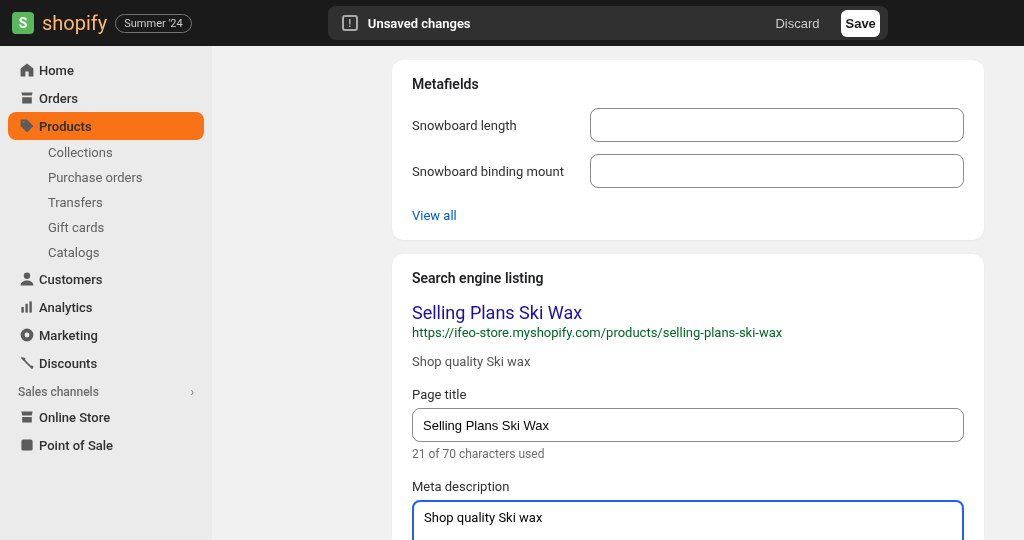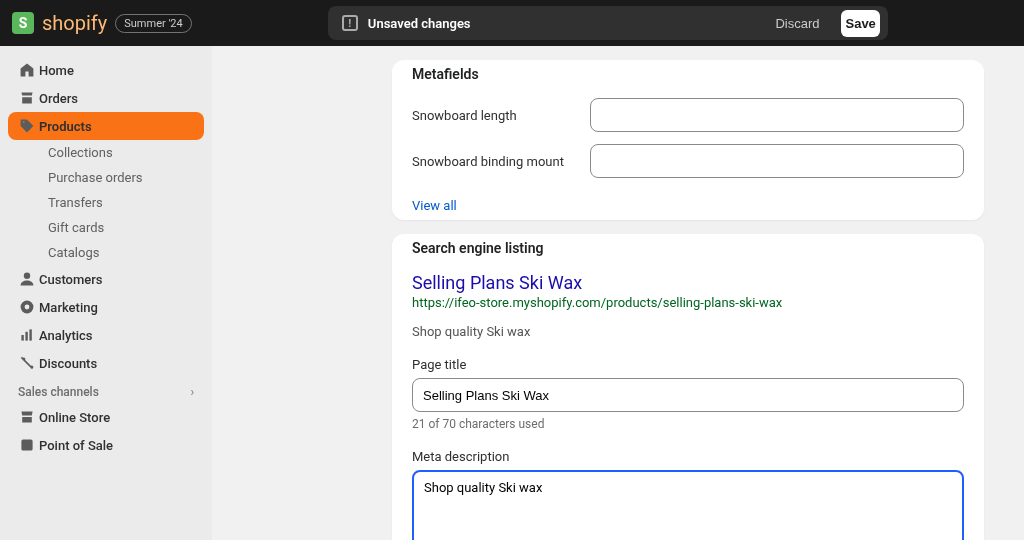--- a/index.html
+++ b/index.html
@@ -21,21 +21,21 @@
 .main { display: flex; height: calc(540px - 46px); }
 .sidebar { width: 212px; background: #ebebeb; padding: 10px 8px; overflow-y: auto; display: flex; flex-direction: column; }
 .nav-item { display: flex; align-items: center; gap: 3px; padding: 5px 10px; border-radius: 8px; font-size: 13px; color: #303030; cursor: pointer; font-weight: 500; }
 .nav-item.active { background: #f97316; font-weight: 600; }
 .nav-icon { width: 18px; height: 18px; display: flex; align-items: center; justify-content: center; color: #5c5c5c; }
 .nav-sub { padding: 5px 10px 5px 40px; font-size: 13px; color: #616161; cursor: pointer; }
 .nav-section-header { display: flex; align-items: center; justify-content: space-between; padding: 8px 10px 4px; font-size: 12px; color: #6d6d6d; font-weight: 500; }
 .chev { color: #888; font-size: 12px; }
 
 .content { flex: 1; overflow-y: auto; padding: 0 40px 20px 180px; }
-.card { background: #fff; border-radius: 12px; padding: 6px 20px; margin-top: 14px; box-shadow: 0 1px 2px rgba(0,0,0,0.05); }
+.card { background: #fff; border-radius: 12px; padding: 16px 20px; margin-top: 14px; box-shadow: 0 1px 2px rgba(0,0,0,0.05); }
 .card-title { font-size: 14px; font-weight: 600; color: #202223; margin-bottom: 16px; }
 .meta-row { display: flex; align-items: center; margin-bottom: 12px; }
 .meta-label { width: 178px; font-size: 13px; color: #303030; }
 .meta-input { flex: 1; border: 1px solid #8a8a8a; border-radius: 8px; height: 34px; padding: 0 10px; font-size: 13px; }
 .view-all { color: #005bd3; font-size: 13px; cursor: pointer; margin-top: 8px; display: inline-block; }
 
 .seo-title { color: #1a0dab; font-size: 18px; margin-bottom: 2px; }
 .seo-url { color: #006621; font-size: 13px; margin-bottom: 14px; }
 .seo-desc { color: #545454; font-size: 13px; }
 .form-label { font-size: 13px; color: #303030; margin-top: 18px; margin-bottom: 6px; display: block; }
@@ -101,35 +101,35 @@
           <svg width="16" height="16" viewBox="0 0 20 20" fill="currentColor">
             <circle cx="10" cy="6" r="4"></circle>
             <path d="M2 18c0-4 4-6 8-6s8 2 8 6z"></path>
           </svg>
         </span>
       <span>Customers</span>
     </div>
     <div class="nav-item">
       <span class="nav-icon">
           <svg width="16" height="16" viewBox="0 0 20 20" fill="currentColor">
-            <circle cx="10" cy="10" r="8"></circle>
-            <circle cx="10" cy="10" r="3" fill="#ebebeb"></circle>
-          </svg>
-        </span>
-      <span>Marketing</span>
-    </div>
-    <div class="nav-item">
-      <span class="nav-icon">
-          <svg width="16" height="16" viewBox="0 0 20 20" fill="currentColor">
             <rect x="3" y="10" width="3" height="7"></rect>
             <rect x="8" y="6" width="3" height="11"></rect>
             <rect x="13" y="3" width="3" height="14"></rect>
           </svg>
         </span>
       <span>Analytics</span>
+    </div>
+    <div class="nav-item">
+      <span class="nav-icon">
+          <svg width="16" height="16" viewBox="0 0 20 20" fill="currentColor">
+            <circle cx="10" cy="10" r="8"></circle>
+            <circle cx="10" cy="10" r="3" fill="#ebebeb"></circle>
+          </svg>
+        </span>
+      <span>Marketing</span>
     </div>
     <div class="nav-item">
       <span class="nav-icon">
           <svg width="16" height="16" viewBox="0 0 20 20" fill="currentColor">
             <path d="M3 3l14 14M6 6a1 1 0 100-2 1 1 0 000 2zm10 10a1 1 0 100-2 1 1 0 000 2z" stroke="currentColor" stroke-width="2"></path>
           </svg>
         </span>
       <span>Discounts</span>
     </div>
     <div class="nav-section-header">

